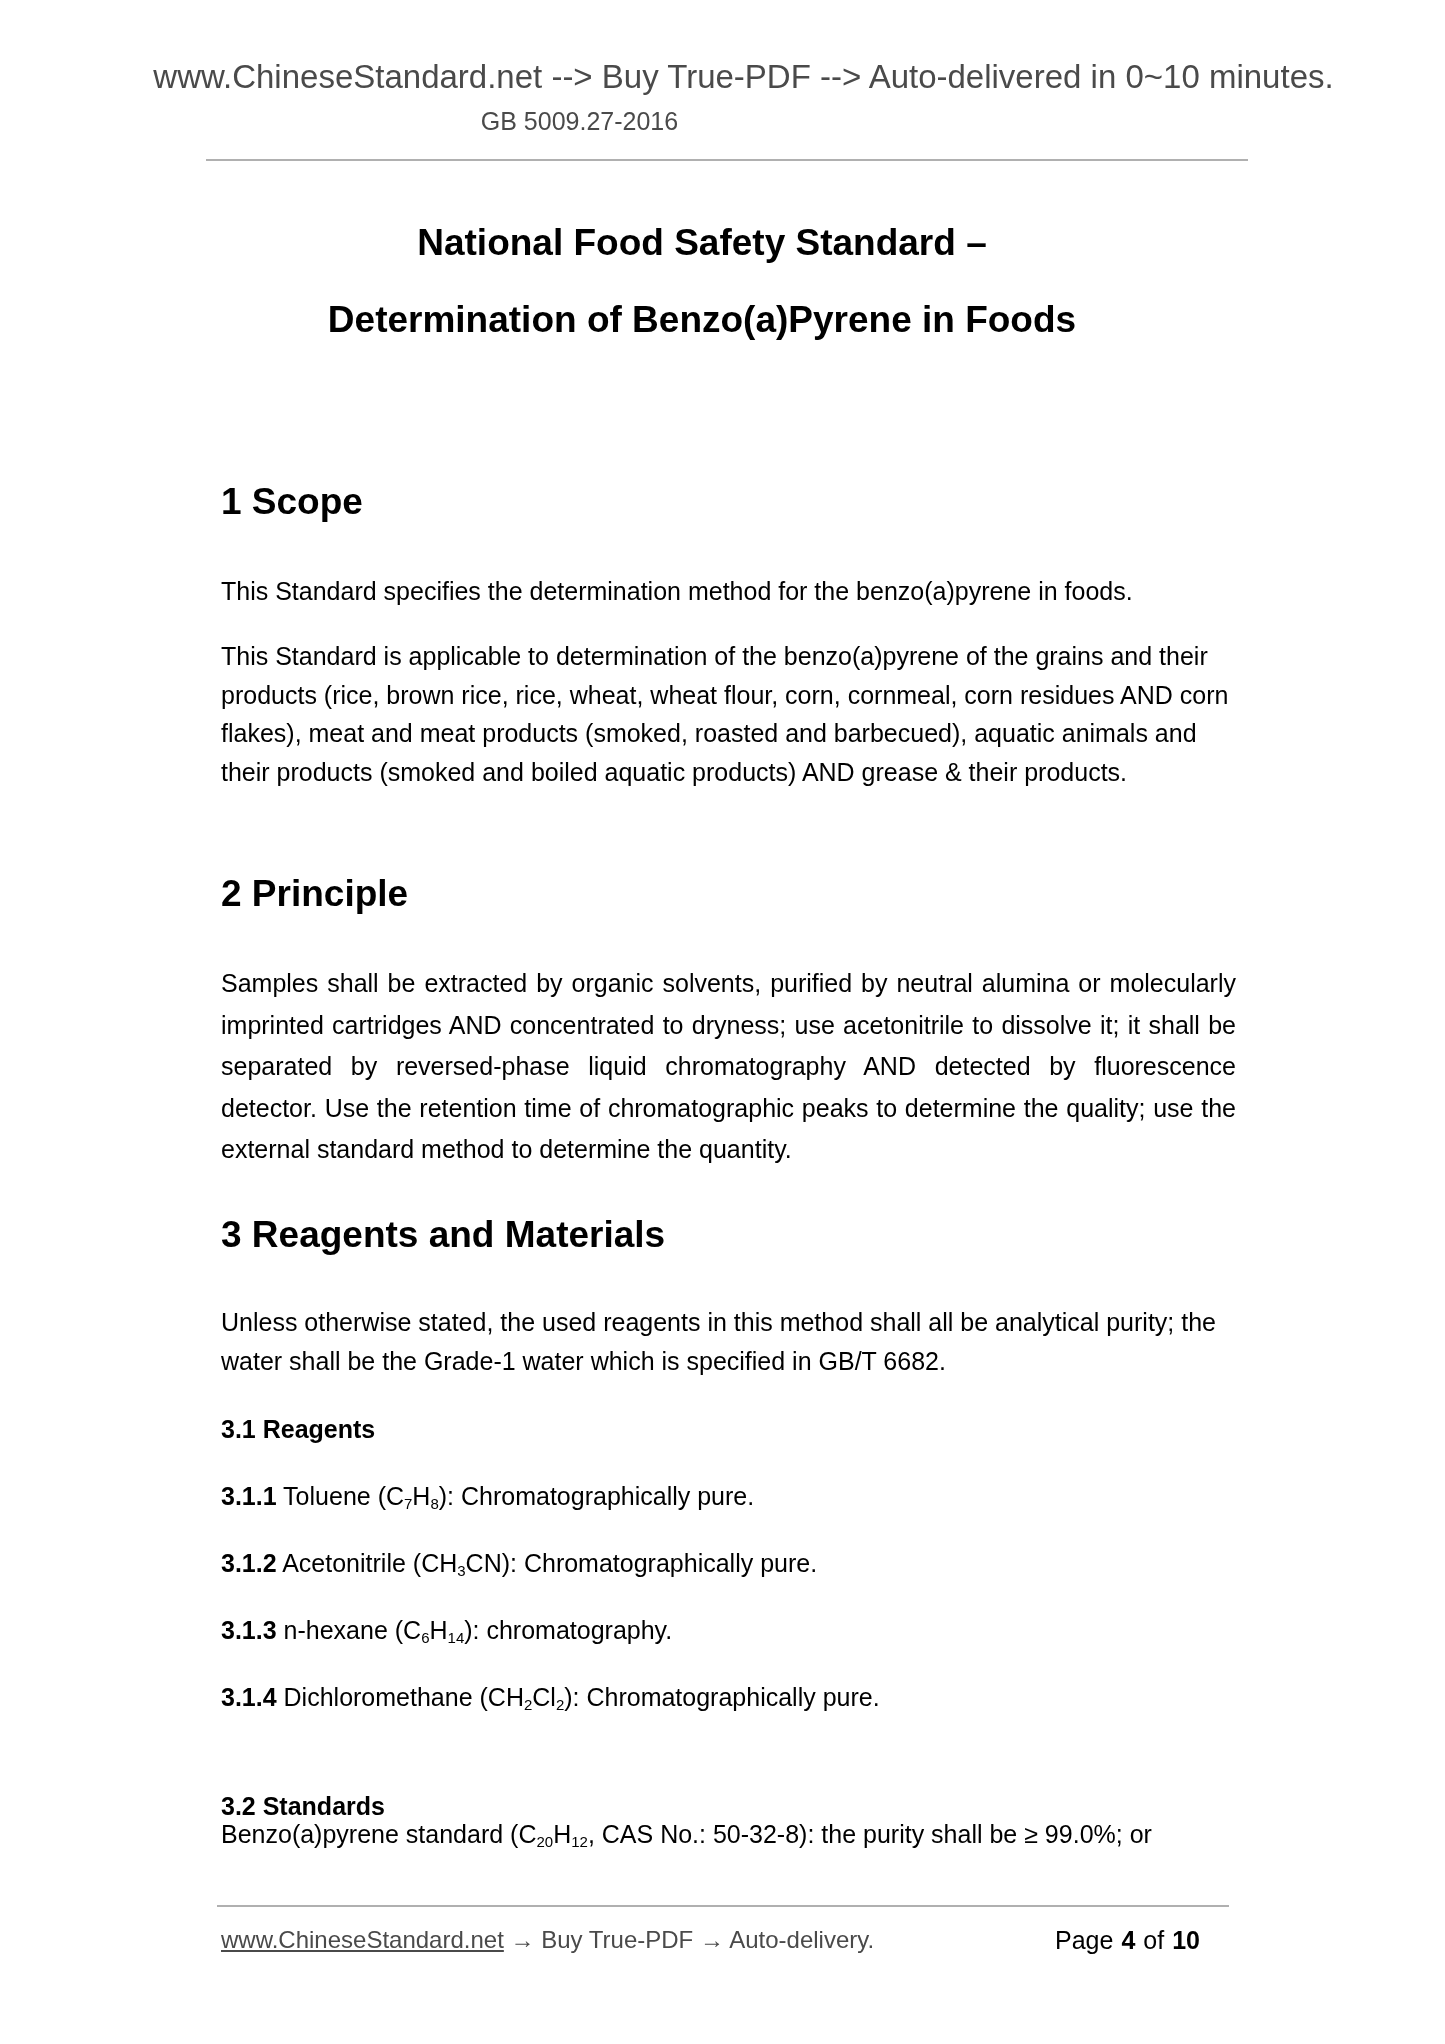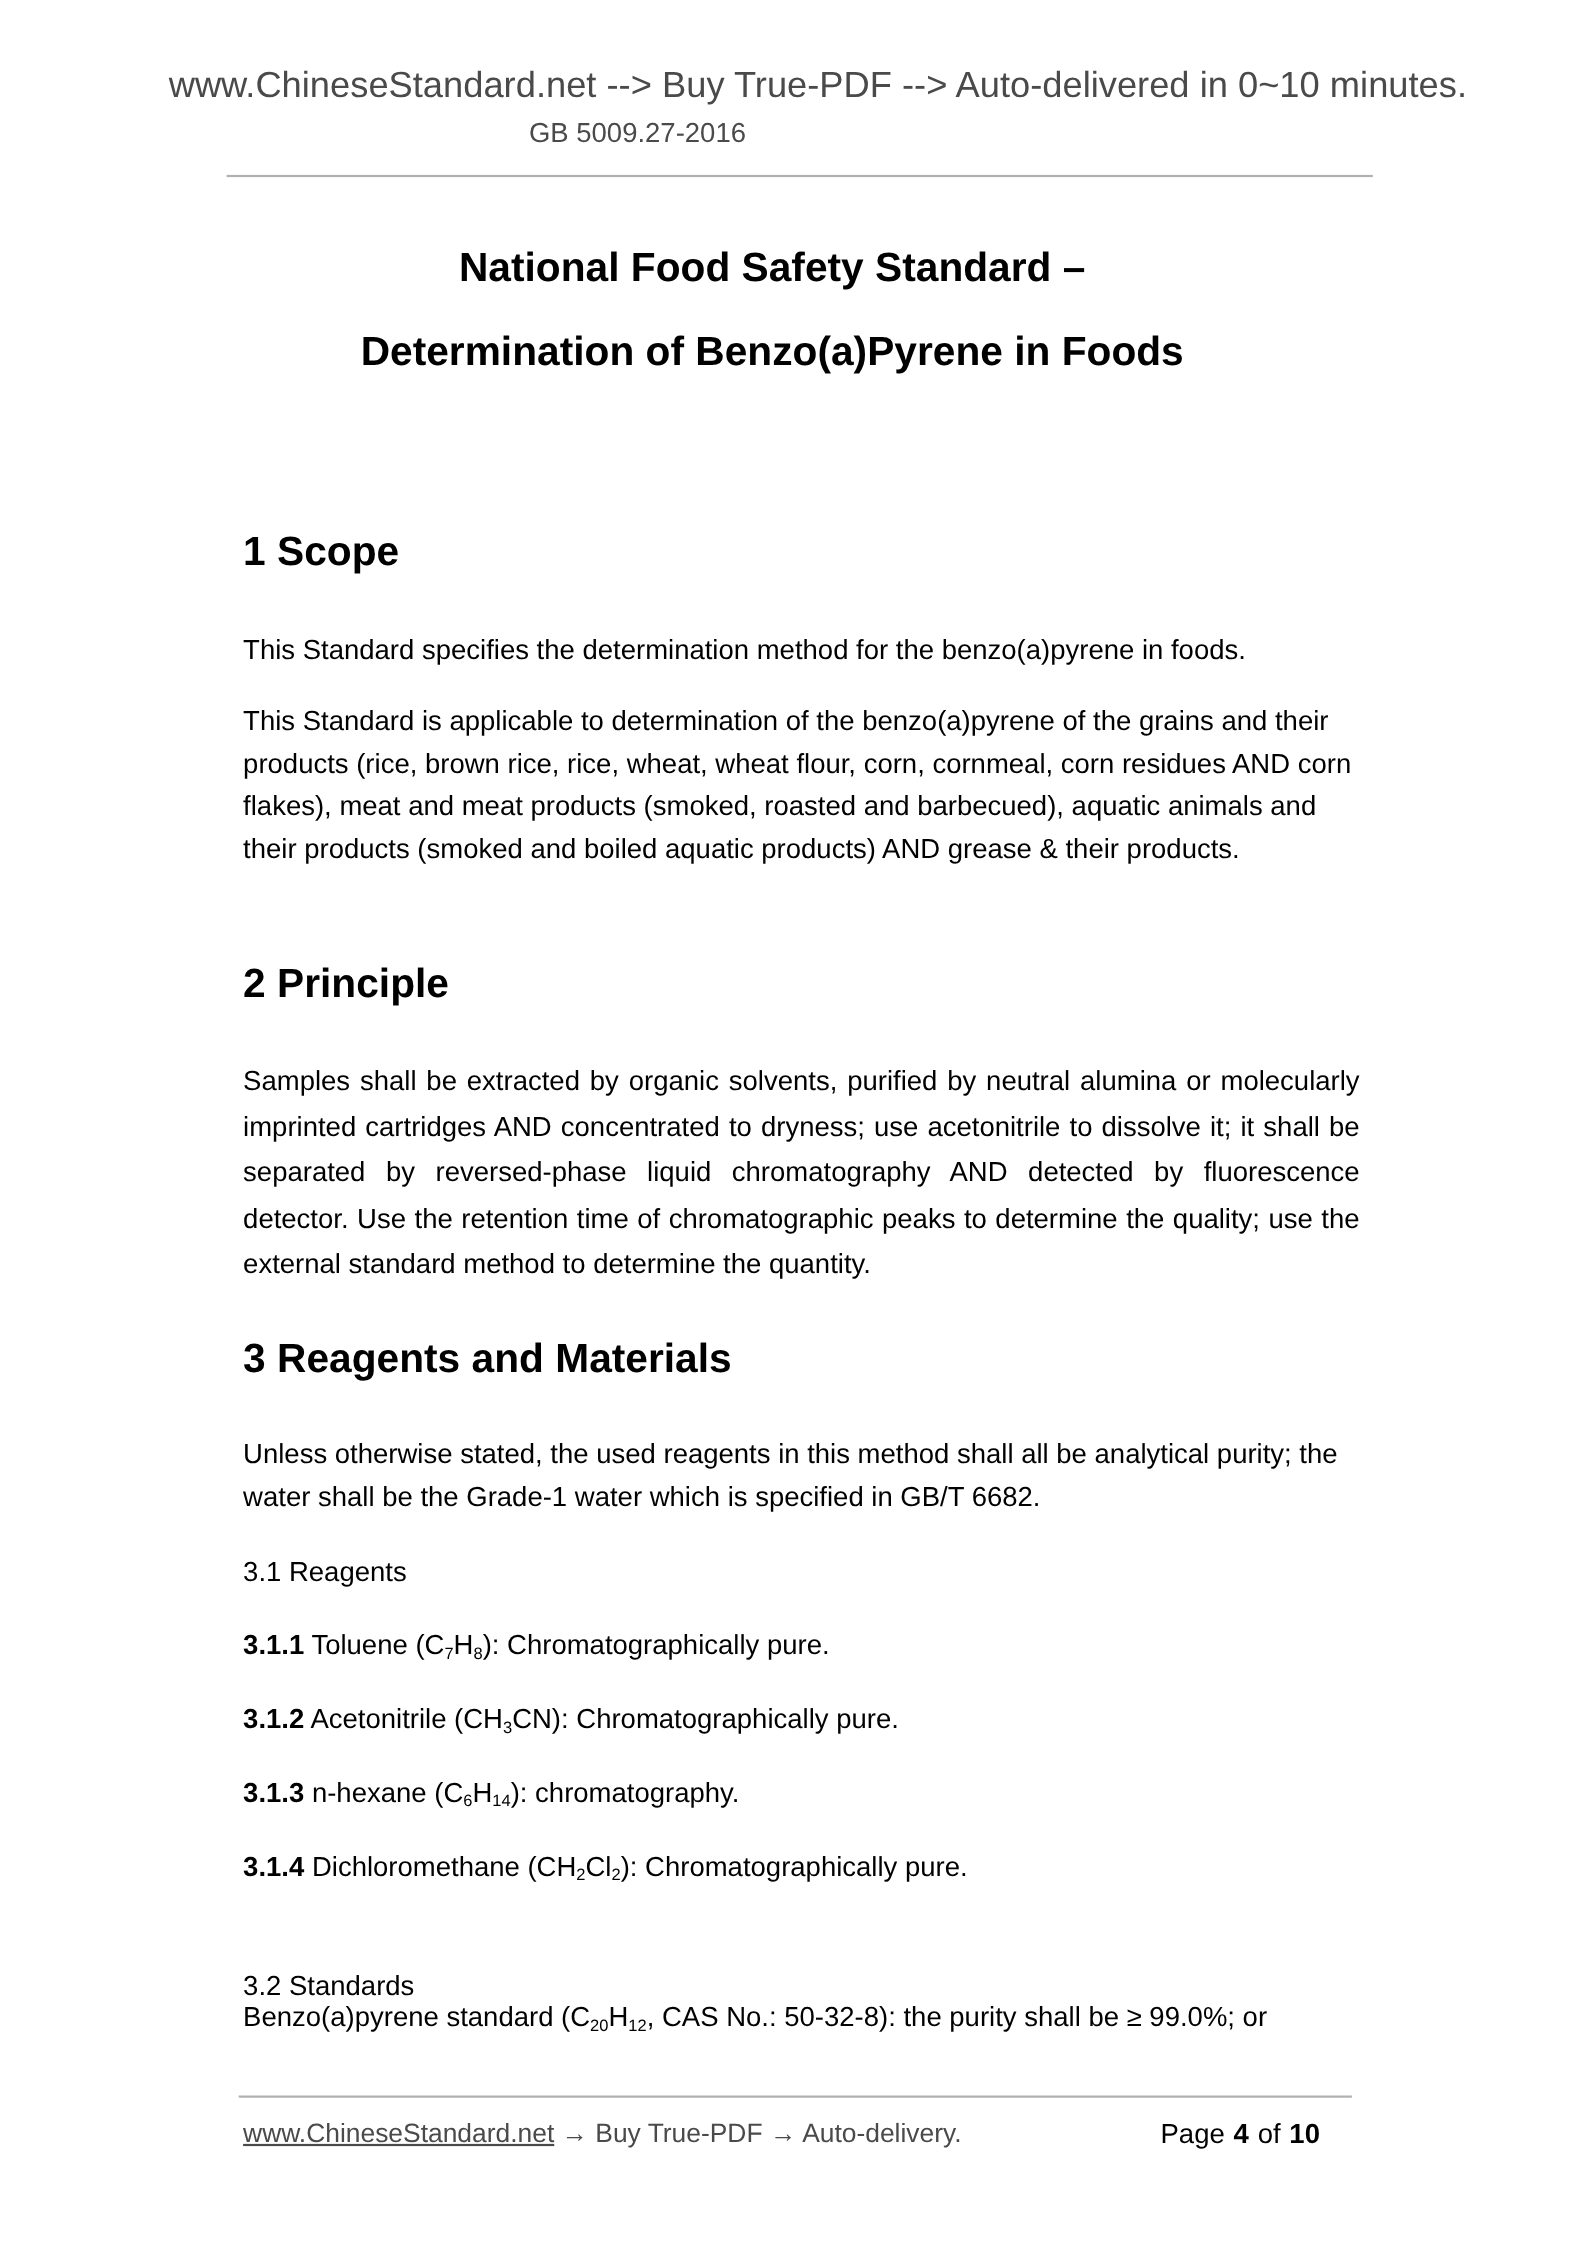--- a/index.html
+++ b/index.html
@@ -4,21 +4,21 @@
 <style>
   html, body { margin: 0; padding: 0; background: #ffffff; }
   body { width: 1445px; height: 2044px; position: relative; overflow: hidden;
          font-family: "Liberation Sans", "DejaVu Sans", sans-serif; color: #000; }
   .abs { position: absolute; }
   .hdr-line1 { left: 0; width: 1445px; top: 58px; text-align: center; font-size: 33px; color: #4a4a4a; white-space: nowrap; margin-left: 21px; }
   .hdr-line2 { left: 0; width: 1159px; top: 107px; text-align: center; font-size: 25px; color: #4a4a4a; }
   .rule { height: 2px; background: #b0b0b0; }
   .title { left: 0; width: 1404px; text-align: center; font-size: 37px; font-weight: bold; white-space: nowrap; }
   .h1 { left: 221px; font-size: 37px; font-weight: bold; white-space: nowrap; }
-  .h2 { left: 221px; font-size: 25px; font-weight: normal; white-space: nowrap; }
+  .h2 { left: 221px; font-size: 25px; font-weight: bold; white-space: nowrap; }
   .p { left: 221px; width: 1015px; font-size: 25px; line-height: 38.5px; }
   .p.justify { text-align: justify; text-align-last: left; line-height: 41.5px; }
   .line { left: 221px; font-size: 25px; white-space: nowrap; }
   .line b { font-weight: bold; }
   sub { font-size: 15px; vertical-align: -4px; line-height: 0; }
   .footer-left { left: 221px; top: 1926px; font-size: 24px; color: #4a4a4a; white-space: nowrap; }
   .footer-left a { color: #4a4a4a; text-decoration: underline; }
   .footer-right { left: 1055px; top: 1926px; font-size: 25px; color: #000000; white-space: nowrap; }
   .footer-right b { font-weight: bold; }
   .footer-right span { margin-right: 8px; }

